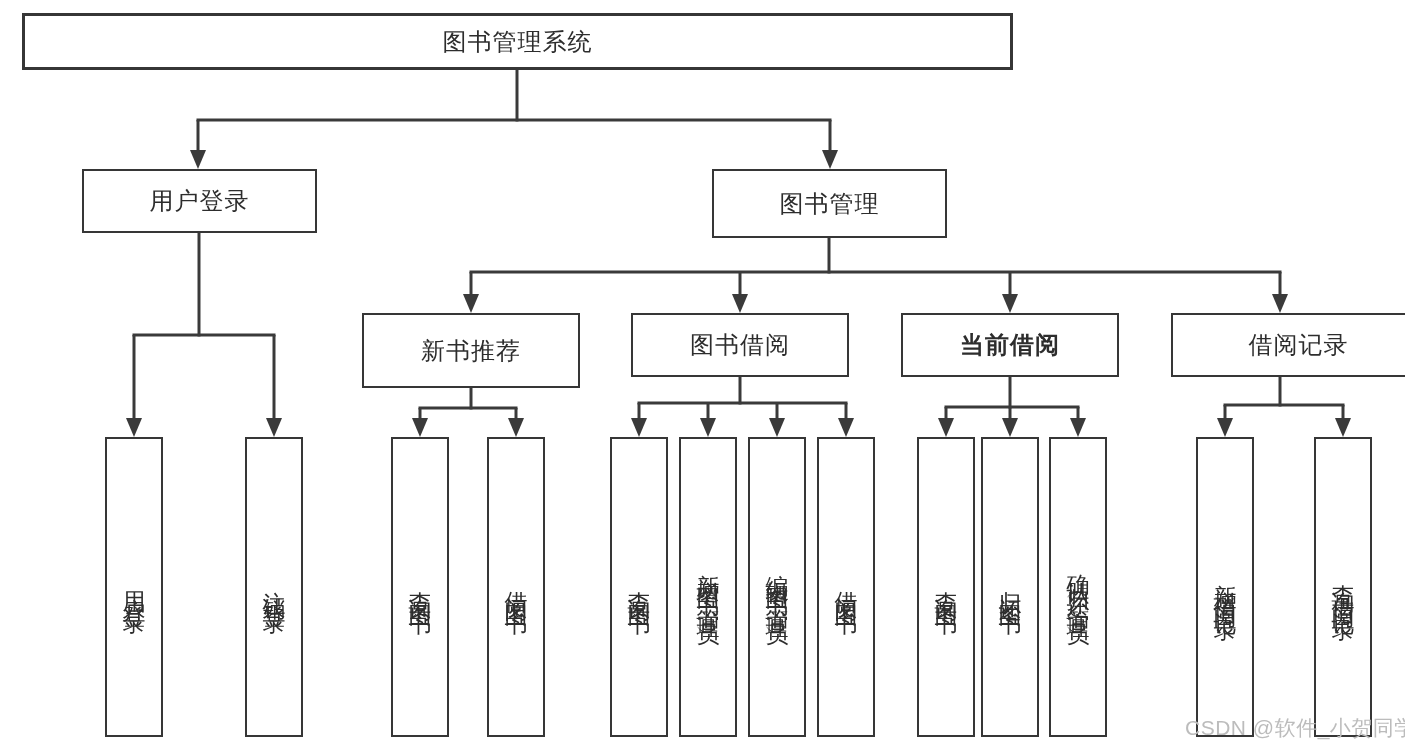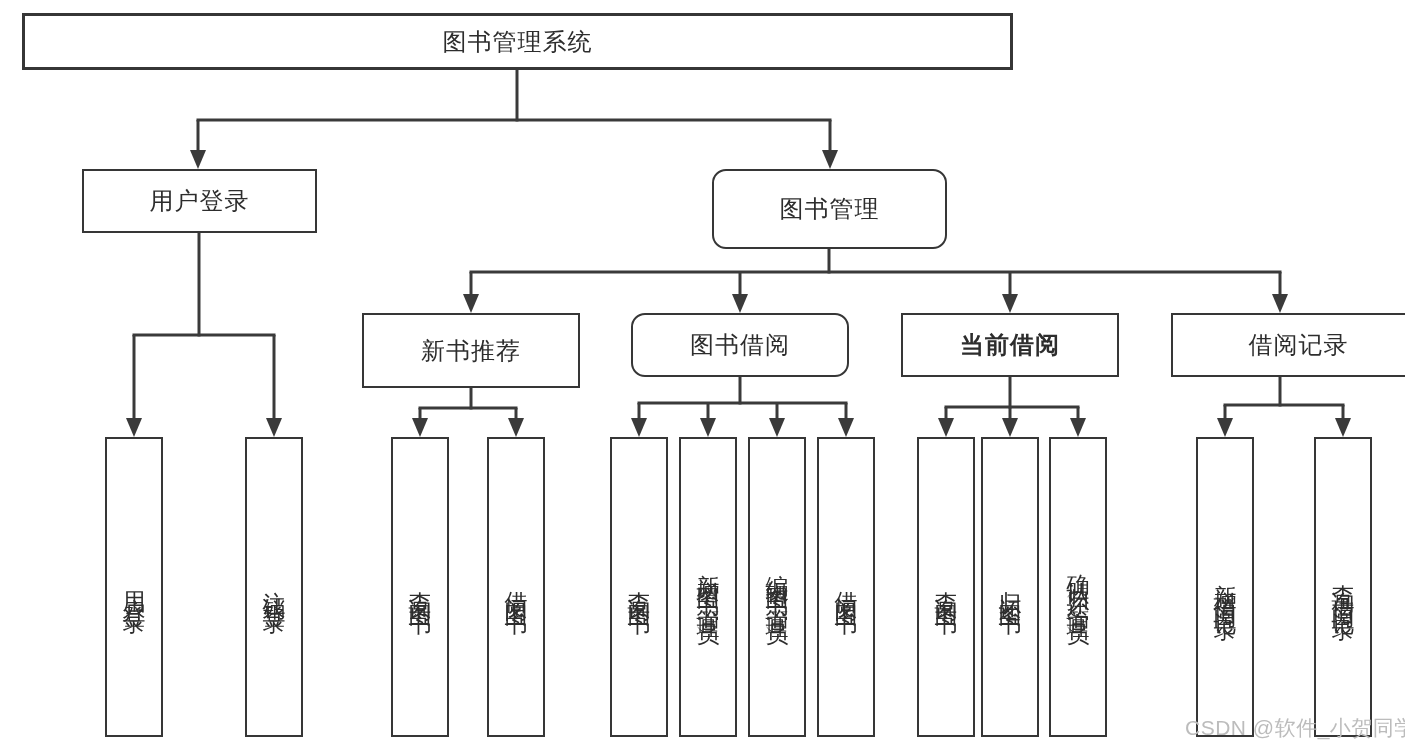--- a/index.html
+++ b/index.html
@@ -123,28 +123,28 @@
     <polygon points="1335,418 1351,418 1343,437"></polygon>
   </svg>
 
   <div class="box root" style="left:22px; top:13px; width:991px; height:57px;">
     <span class="h-label">图书管理系统</span>
   </div>
 
   <div class="box" style="left:82px; top:169px; width:235px; height:64px;">
     <span class="h-label">用户登录</span>
   </div>
-  <div class="box" style="left:712px; top:169px; width:235px; height:80px;border-radius:14px;">
+  <div class="box" style="left:712px; top:169px; width:235px; height:69px;">
     <span class="h-label">图书管理</span>
   </div>
 
   <div class="box" style="left:362px; top:313px; width:218px; height:75px;">
     <span class="h-label">新书推荐</span>
   </div>
-  <div class="box" style="left:631px; top:313px; width:218px; height:64px;border-radius:14px;">
+  <div class="box" style="left:631px; top:313px; width:218px; height:64px;">
     <span class="h-label">图书借阅</span>
   </div>
   <div class="box" style="left:901px; top:313px; width:218px; height:64px;font-weight:bold;">
     <span class="h-label">当前借阅</span>
   </div>
   <div class="box" style="left:1171px; top:313px; width:255px; height:64px;">
     <span class="h-label">借阅记录</span>
   </div>
 
   <div class="box v-box" style="left:105px; top:437px; width:58px; height:300px;">

